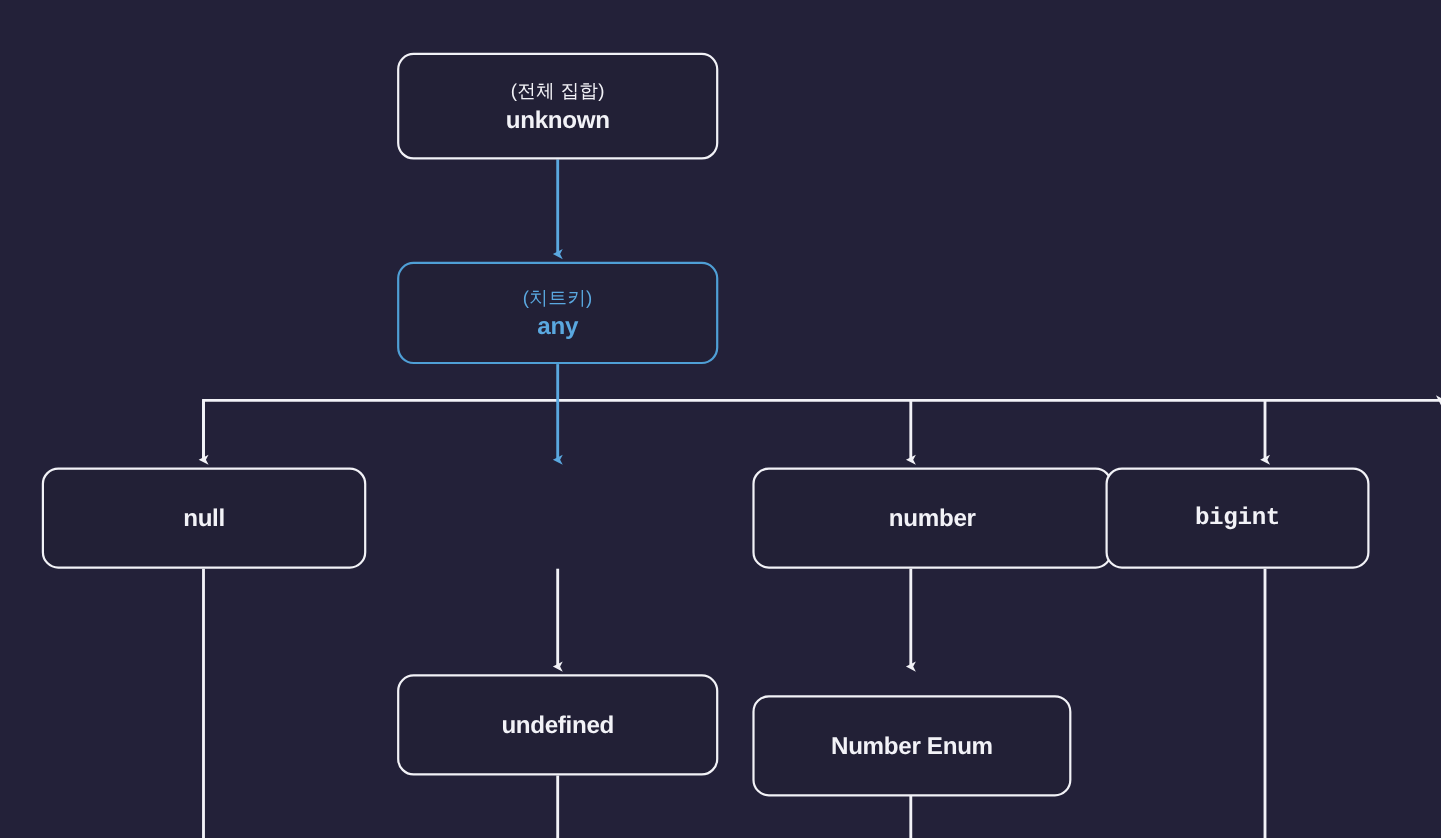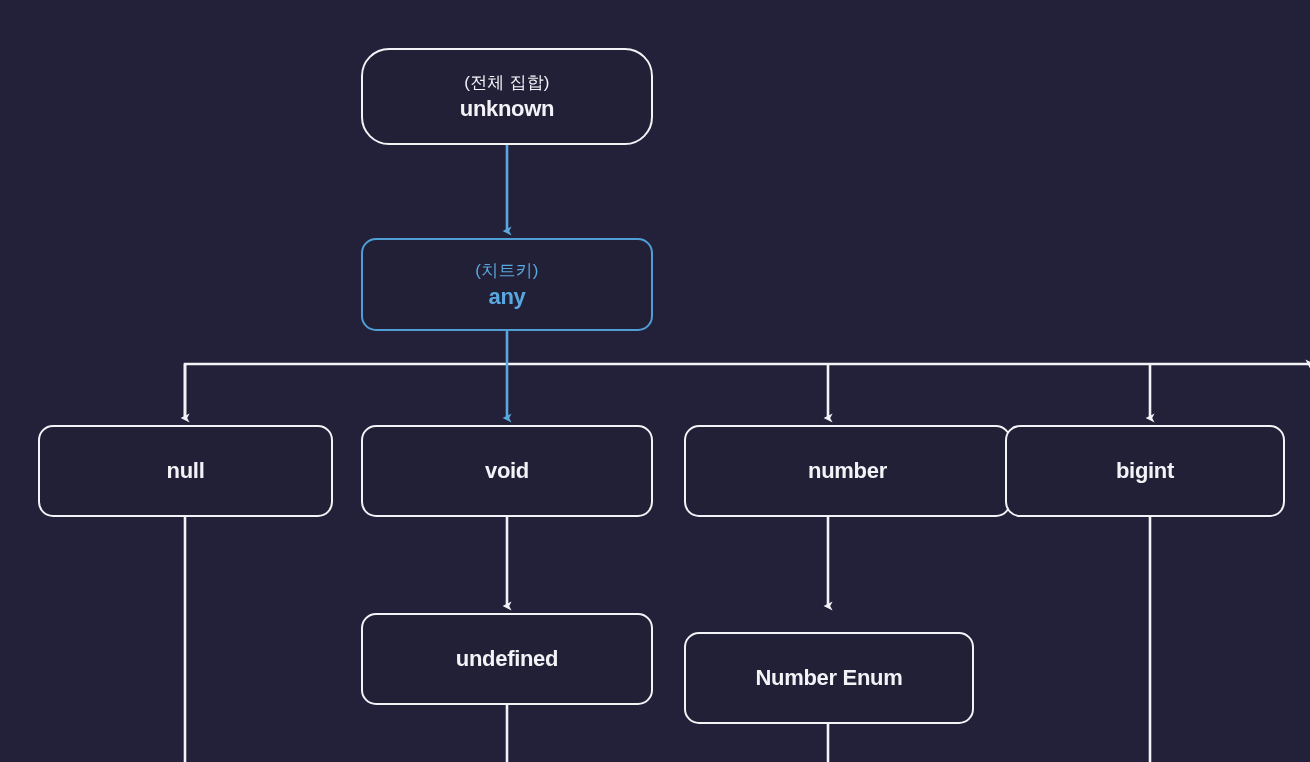--- a/index.html
+++ b/index.html
@@ -87,43 +87,40 @@
     <line x1="507" y1="517" x2="507" y2="606" stroke="#f2f2f7" stroke-width="2.6" marker-end="url(#arrow-white)"></line>
 
     <line x1="828" y1="517" x2="828" y2="606" stroke="#f2f2f7" stroke-width="2.6" marker-end="url(#arrow-white)"></line>
 
     <line x1="185" y1="517" x2="185" y2="762" stroke="#f2f2f7" stroke-width="2.6"></line>
     <line x1="1150" y1="517" x2="1150" y2="762" stroke="#f2f2f7" stroke-width="2.6"></line>
     <line x1="507" y1="705" x2="507" y2="762" stroke="#f2f2f7" stroke-width="2.6"></line>
     <line x1="828" y1="705" x2="828" y2="762" stroke="#f2f2f7" stroke-width="2.6"></line>
   </svg>
 
-  <div class="node" id="node-unknown" style="left: 361px; top: 48px; width: 292px; height: 97px; border-radius: 28px;">
+  <div class="node" id="node-unknown" style="left: 361px; top: 48px; width: 292px; height: 97px;">
     <div class="sub">(전체 집합)</div>
     <div class="title">unknown</div>
   </div>
 
   <div class="node accent" id="node-any" style="left: 361px; top: 238px; width: 292px; height: 93px;">
     <div class="sub">(치트키)</div>
     <div class="title">any</div>
   </div>
 
   <div class="node single" id="node-null" style="left: 38px; top: 425px; width: 295px; height: 92px;">
     <div class="title">null</div>
   </div>
 
-  <div class="node single" id="node-void" style="left: 361px; top: 425px; width: 292px; height: 92px;">
-    <div class="title">void</div>
-  </div>
 
   <div class="node single" id="node-number" style="left: 684px; top: 425px; width: 327px; height: 92px;">
     <div class="title">number</div>
   </div>
 
-  <div class="node single" id="node-bigint" style="left: 1005px; top: 425px; width: 280px; height: 92px;">
+  <div class="node single" id="node-bigint" style="left: 1005px; top: 425px; width: 240px; height: 92px; font-family: Liberation Mono, monospace;">
     <div class="title">bigint</div>
   </div>
 
   <div class="node single" id="node-undefined" style="left: 361px; top: 613px; width: 292px; height: 92px;">
     <div class="title">undefined</div>
   </div>
 
   <div class="node single" id="node-number-enum" style="left: 684px; top: 632px; width: 290px; height: 92px;">
     <div class="title">Number Enum</div>
   </div>

